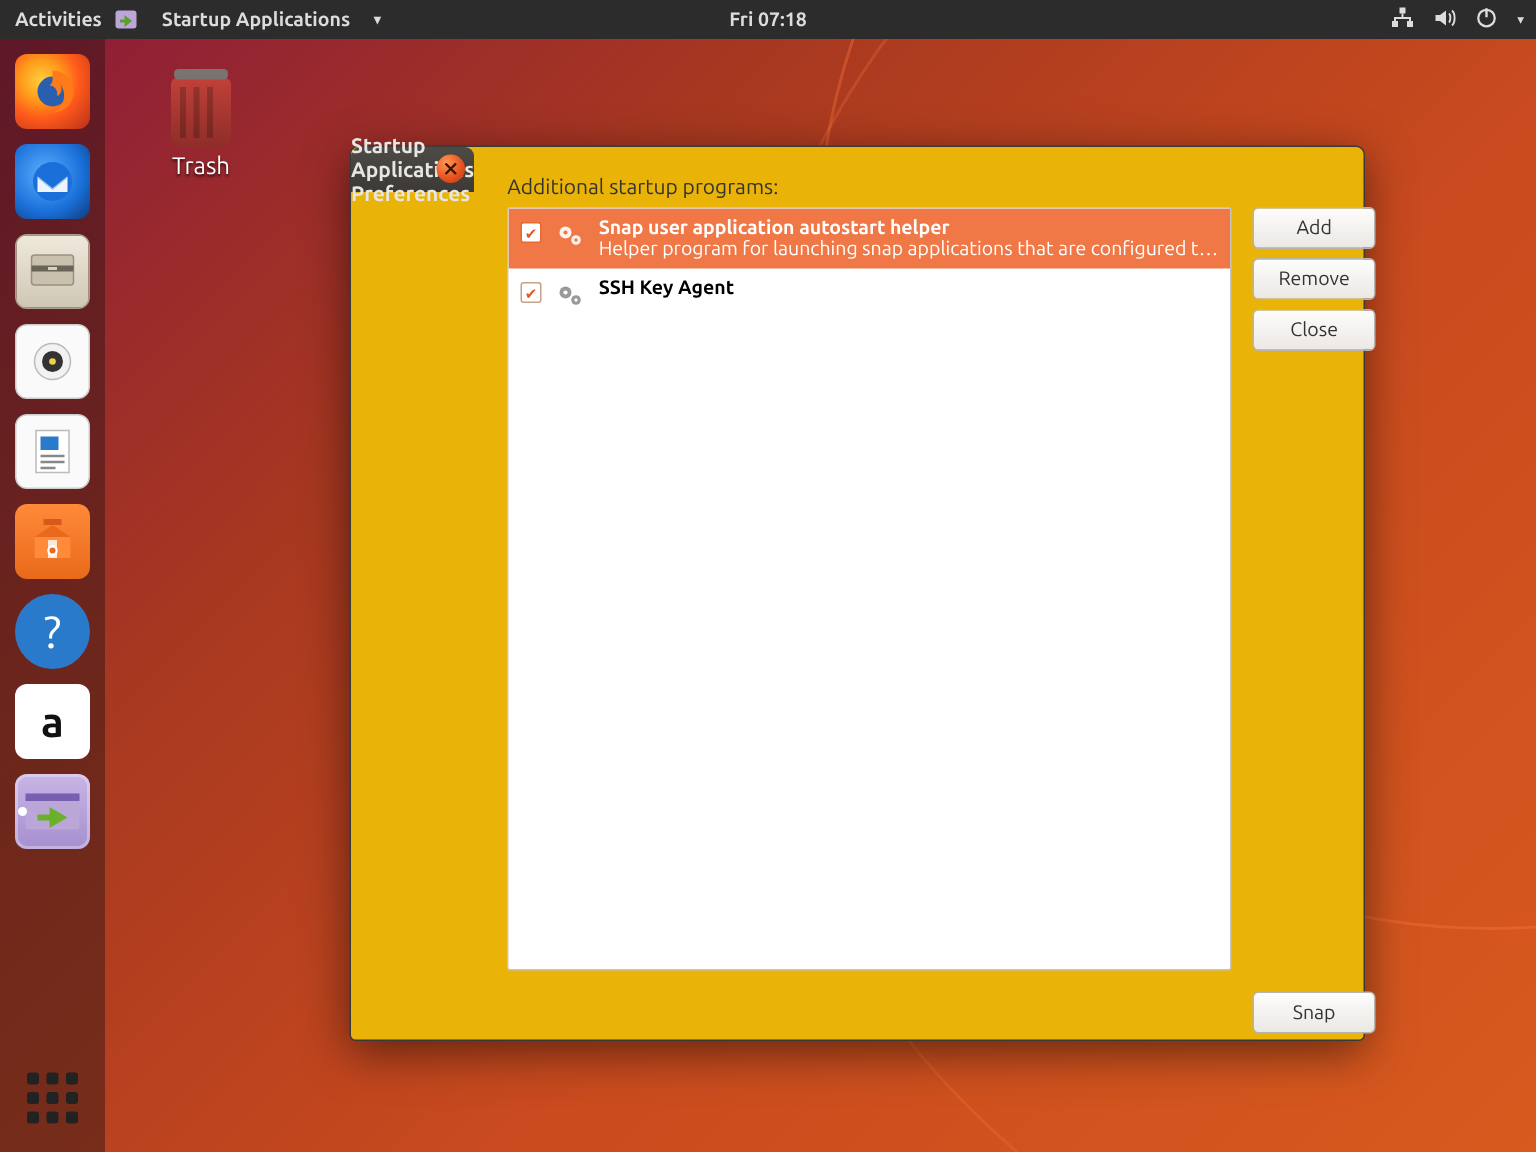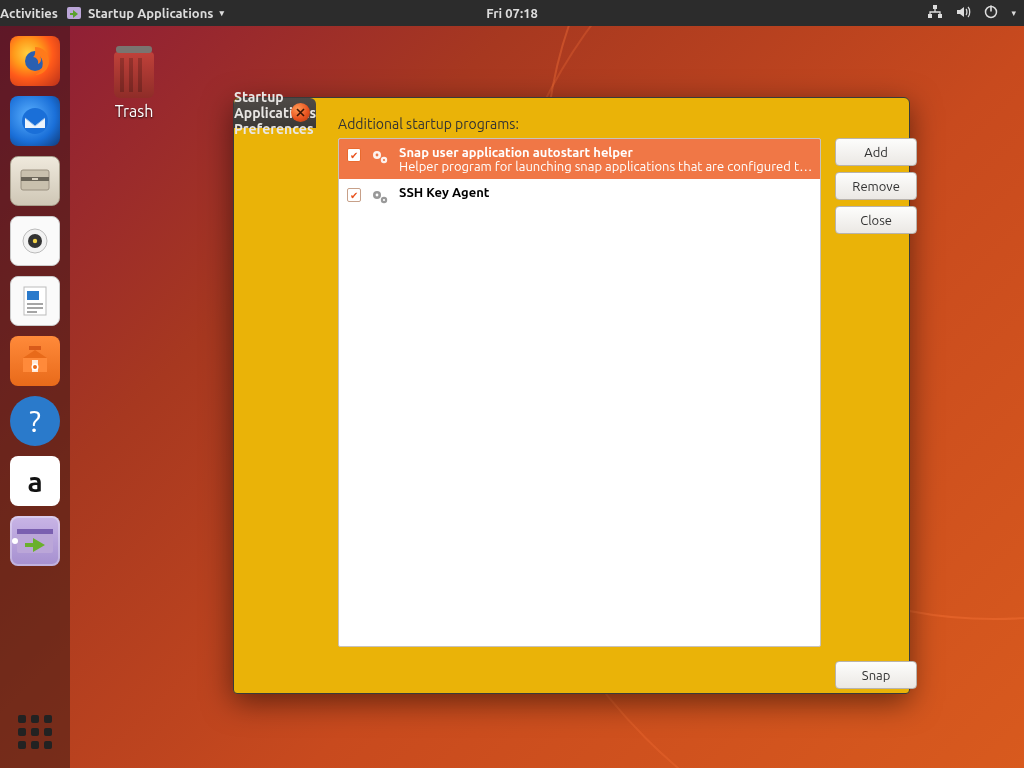--- a/index.html
+++ b/index.html
@@ -4,25 +4,25 @@
 <style>
 * { box-sizing: border-box; margin: 0; padding: 0; font-family: "Ubuntu", "Segoe UI", sans-serif; }
 body { width: 1024px; height: 768px; overflow: hidden; position: relative; background: linear-gradient(135deg, #8b1a3a 0%, #a73820 30%, #c84a1e 60%, #d85a1e 100%); }
 
 
 .wallpaper-curve { position:absolute; border:2px solid rgba(255,120,60,0.35); border-radius:50%; pointer-events:none; }
 
 
 .top-panel { position: absolute; top:0; left:0; right:0; height:26px; background:#2c2c2c; color:#dcdcdc; font-size:13px; display:flex; align-items:center; z-index:50; }
 .panel-left, .panel-right { display:flex; align-items:center; gap:8px; }
-.panel-left { }
+.panel-left { padding-left:10px; }
 .panel-center { position:absolute; left:50%; transform:translateX(-50%); font-weight:600; }
 .panel-right { position:absolute; right:8px; display:flex; gap:12px; align-items:center; }
 .panel-item { font-weight:600; cursor:default; }
-.app-menu { display:flex; align-items:center; gap:6px; font-weight:600; }
+.app-menu { display:flex; align-items:center; gap:16px; font-weight:600; }
 .app-menu .tri { font-size:9px; }
 
 
 .launcher { position:absolute; left:0; top:26px; bottom:0; width:70px; background:rgba(40,20,20,0.45); z-index:40; display:flex; flex-direction:column; align-items:center; padding-top:10px; gap:10px; }
 .launcher-icon { width:50px; height:50px; border-radius:8px; display:flex; align-items:center; justify-content:center; font-size:26px; cursor:pointer; }
 .icon-firefox { background:radial-gradient(circle at 35% 35%, #ffcf3f 0%, #ff9a1a 30%, #ff5a1a 55%, #b82f1a 100%); color:#fff; }
 .icon-thunderbird { background:radial-gradient(circle at 40% 40%, #5ab0ff 0%, #1a6fd8 60%, #103a78 100%); color:#fff; }
 .icon-files { background:linear-gradient(#efe9dc,#cfc7b6); border:1px solid #a89f8d; }
 .icon-rhythm { background:#fafafa; border:1px solid #ccc; }
 .icon-writer { background:#fafafa; border:1px solid #ccc; }

